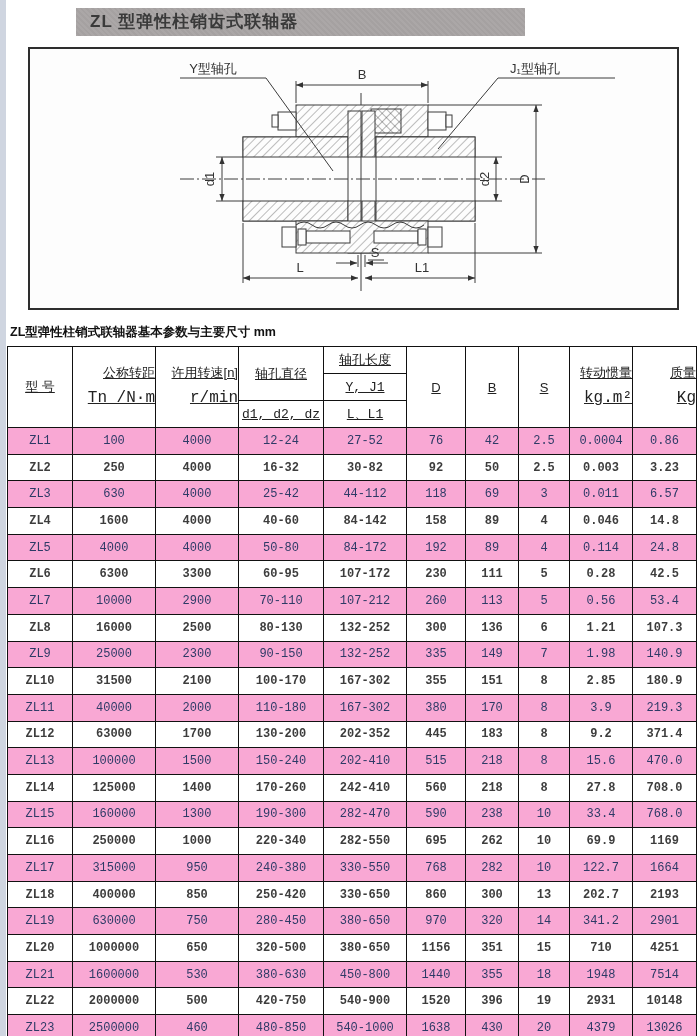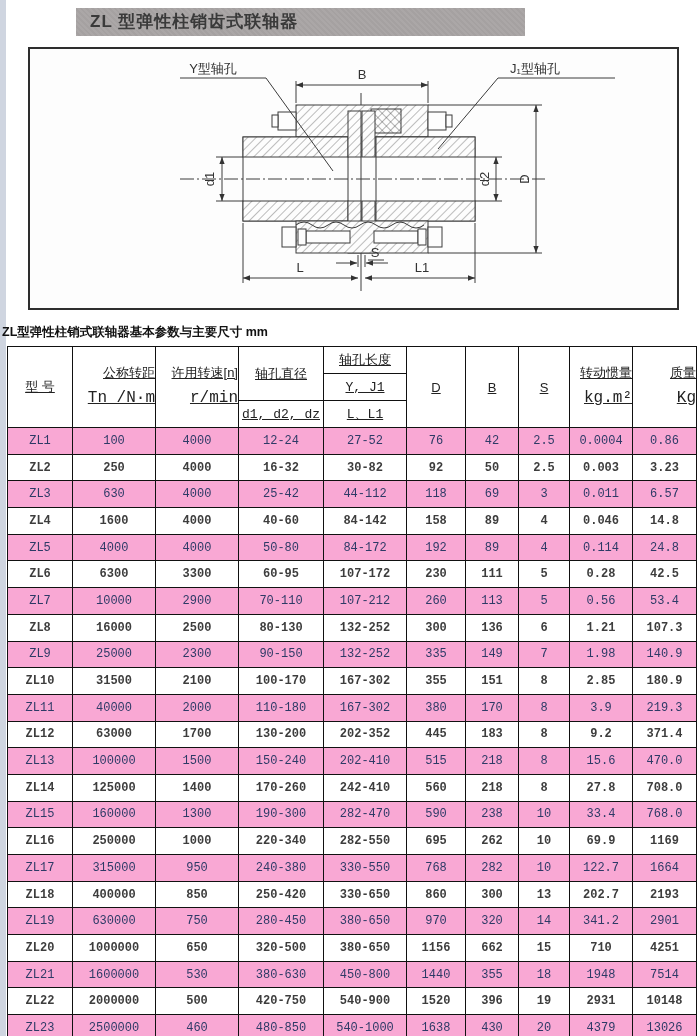--- a/index.html
+++ b/index.html
@@ -7,21 +7,21 @@
         font-family:"Liberation Sans","DejaVu Sans",sans-serif;}
   .left-strip{position:absolute;left:0;top:0;width:6px;height:1036px;background:#cfd5e0;}
   .title-bar{position:absolute;left:28px;top:8px;width:449px;height:28px;
              background:#a9a5a5;
              background-image:repeating-linear-gradient(45deg,#aba7a7 0 2px,#a5a1a1 2px 4px);
              color:#3a3a3a;font-weight:bold;font-size:17px;line-height:28px;
              padding-left:14px;box-sizing:border-box;letter-spacing:1px;margin-left:48px;}
   .drawing-box{position:absolute;left:28px;top:47px;width:651px;height:263px;
                border:2px solid #2e2e2e;background:#fdfdfd;box-sizing:border-box;}
   .drawing-box svg{display:block;width:647px;height:259px;}
-  .caption{position:absolute;left:2px;top:324px;font-size:12.5px;color:#111;font-weight:bold;}
+  .caption{position:absolute;left:10px;top:324px;font-size:12.5px;color:#111;font-weight:bold;}
   .spec-table{position:absolute;left:7px;top:346px;width:689px;border-collapse:collapse;
               table-layout:fixed;}
   .spec-table th,.spec-table td{border:1px solid #111;text-align:center;vertical-align:middle;
               padding:0;overflow:hidden;}
   .spec-table thead th{font-weight:normal;font-size:13px;color:#222;background:#fff;text-decoration:underline;}
   .spec-table thead tr{height:27px;}
   .hdr-2line div{line-height:1.8;text-align:right;}
   .unit-text{font-family:"Liberation Mono","DejaVu Sans Mono",monospace;font-size:16px;}
   .spec-table tbody td{height:25.7px;font-size:12px;
               font-family:"Liberation Mono","DejaVu Sans Mono",monospace;}
@@ -406,21 +406,21 @@
           <td>341.2</td>
           <td>2901</td>
         </tr>
         <tr class="row-white">
           <td>ZL20</td>
           <td>1000000</td>
           <td>650</td>
           <td>320-500</td>
           <td>380-650</td>
           <td>1156</td>
-          <td>662</td>
+          <td>351</td>
           <td>15</td>
           <td>710</td>
           <td>4251</td>
         </tr>
         <tr class="row-blue">
           <td>ZL21</td>
           <td>1600000</td>
           <td>530</td>
           <td>380-630</td>
           <td>450-800</td>

